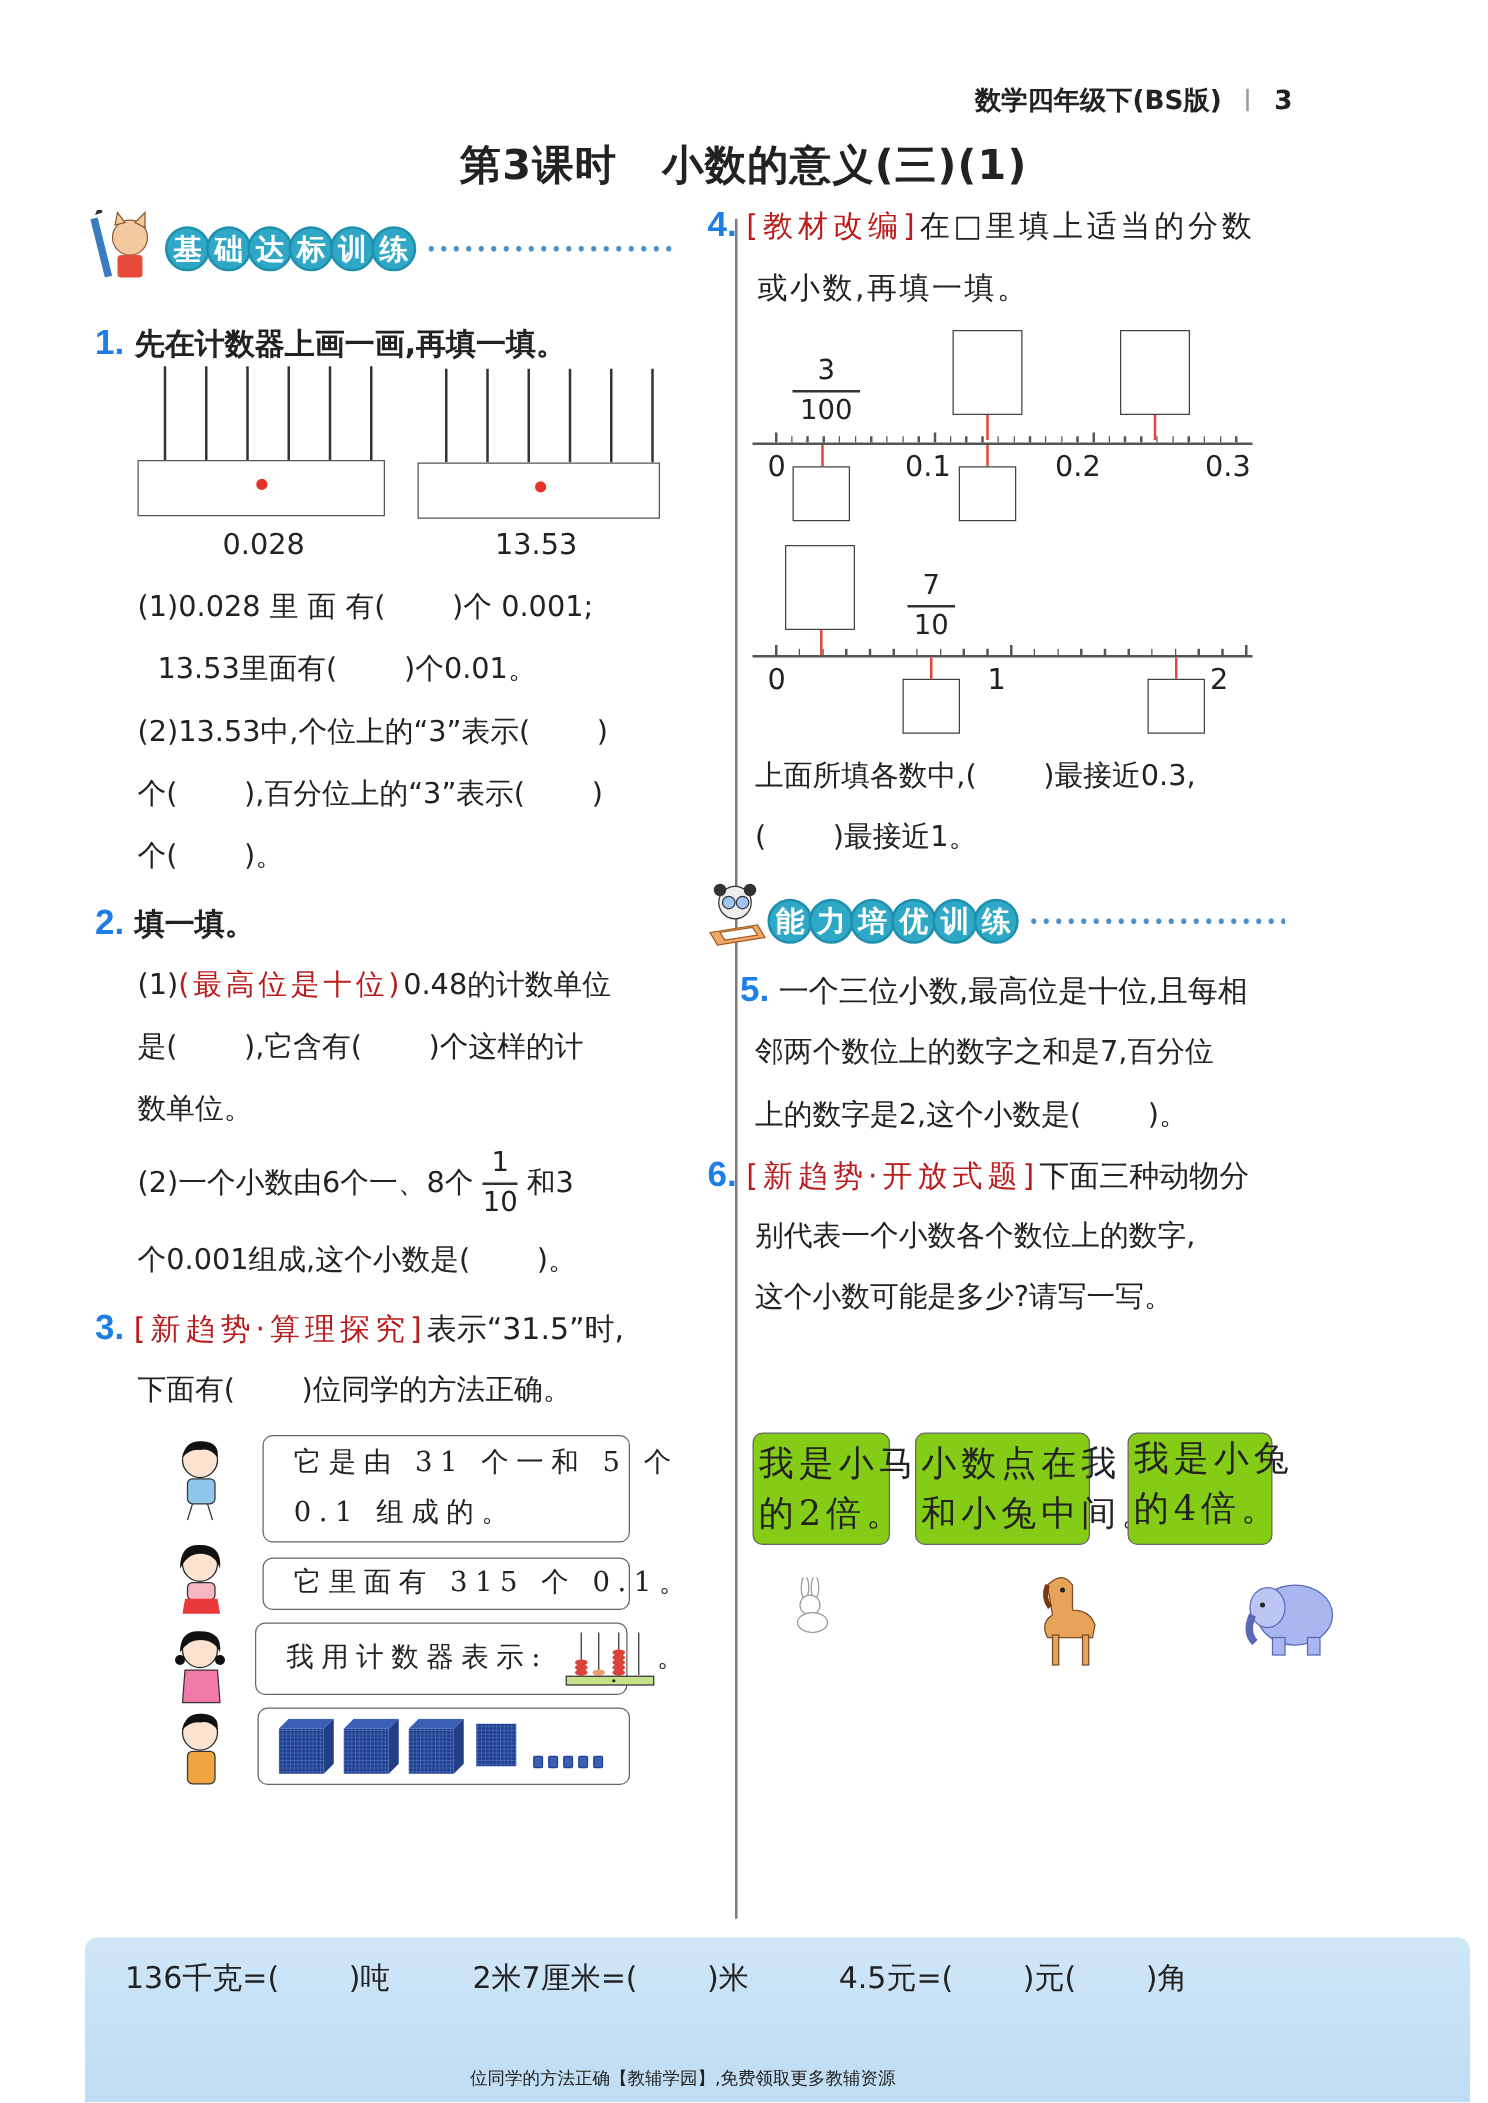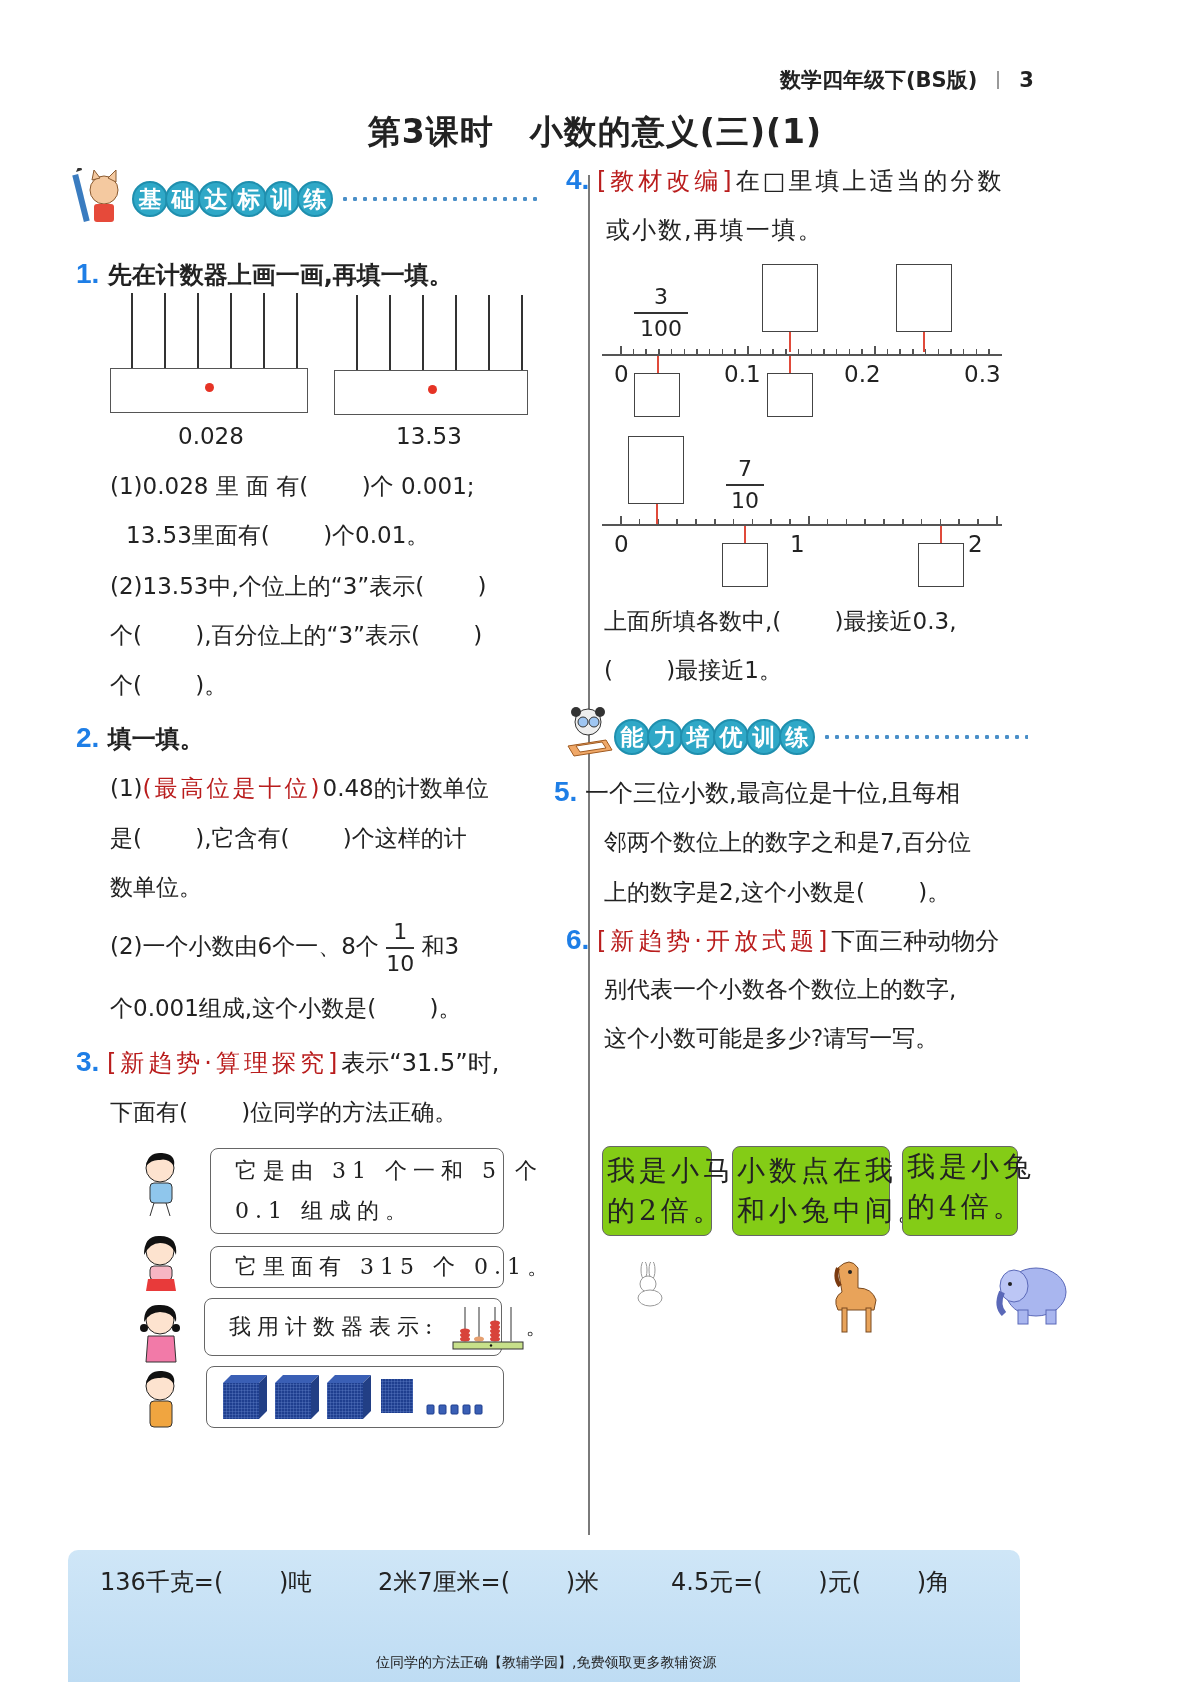--- a/index.html
+++ b/index.html
@@ -24,21 +24,21 @@
   .rod { width: 1.5px; background: #333; }
   .reddot { width: 9px; height: 9px; border-radius: 50%; background: #e63325; }
   .frac { display: inline-flex; flex-direction: column; align-items: center; vertical-align: middle; font-size: 22px; line-height: 26px; }
   .frac .bar { width: 100%; height: 2px; background: #333; margin: 2px 0; }
   .box { border: 1.5px solid #444; background: #fff; }
   .nl-line { height: 2px; background: #555; }
   .tick { width: 1.5px; background: #555; }
   .arrow-red { width: 1.5px; background: #e04a3a; }
   .bubble { border: 1.5px solid #666; border-radius: 8px; background: #fff; font-size: 22px; letter-spacing: 6px; line-height: 48px; padding-left: 24px; white-space: nowrap; font-family: "DejaVu Serif", serif; }
   .kid { width: 48px; height: 70px; }
-  .bottom-band { left: 68px; top: 1550px; width: 952px; height: 132px; background: linear-gradient(180deg, #cfe6f7 0%, #bedcf3 100%); border-radius: 10px 10px 0 0; }
+  .bottom-band { left: 68px; top: 1550px; width: 1108px; height: 132px; background: linear-gradient(180deg, #cfe6f7 0%, #bedcf3 100%); border-radius: 10px 10px 0 0; }
   .bottom-q { font-size: 24px; white-space: nowrap; color: #222; }
   .footer-note { font-size: 14px; color: #222; white-space: nowrap; }
   .animal-bubble { border: 1.5px solid #666; border-radius: 8px; background: #84cc16; font-size: 28px; letter-spacing: 4px; line-height: 48px; padding-left: 4px; white-space: nowrap; font-family: "DejaVu Serif", serif; }
 </style>
 </head>
 <body>
 
 <div class="abs header-right">
   <span>数学四年级下(BS版)</span><span class="sep"></span><span>3</span>
 </div>
@@ -360,21 +360,21 @@
     <span class="pill">能</span>
     <span class="pill">力</span>
     <span class="pill">培</span>
     <span class="pill">优</span>
     <span class="pill">训</span>
     <span class="pill">练</span>
   </div>
   <div class="dots" style="width:206px;"></div>
 </div>
 
-<div class="abs q" style="left:554px; top:776px;">
+<div class="abs q" style="left:592px; top:776px;">
   <span class="qnum">5.</span>
   <span>一个三位小数,最高位是十位,且每相</span>
 </div>
 <div class="abs txt" style="left:604px; top:826px;">邻两个数位上的数字之和是7,百分位</div>
 <div class="abs txt" style="left:604px; top:876px;">上的数字是2,这个小数是(　　 )。</div>
 
 <div class="abs q" style="left:566px; top:924px;">
   <span class="qnum">6.</span>
   <span class="red">[新趋势·开放式题]</span><span>下面三种动物分</span>
 </div>
@@ -387,21 +387,21 @@
 </div>
 <div class="abs" style="left:628px; top:1262px;">
   <svg width="40" height="46" viewBox="0 0 40 46">
       <ellipse cx="16" cy="8" rx="3" ry="9" fill="#fff" stroke="#999"></ellipse>
       <ellipse cx="24" cy="8" rx="3" ry="9" fill="#fff" stroke="#999"></ellipse>
       <circle cx="20" cy="22" r="8" fill="#fff" stroke="#999"></circle>
       <ellipse cx="22" cy="36" rx="12" ry="8" fill="#fff" stroke="#999"></ellipse>
     </svg>
 </div>
 
-<div class="abs animal-bubble" style="left:732px; top:1146px; width:158px; height:90px; line-height:40px; padding-top:4px;">
+<div class="abs animal-bubble" style="left:732px; top:1146px; width:140px; height:90px; line-height:40px; padding-top:4px;">
   <div>小数点在我</div>
   <div>和小兔中间。</div>
 </div>
 <div class="abs" style="left:828px; top:1258px;">
   <svg width="56" height="78" viewBox="0 0 56 78">
       <path d="M10,10 Q22,-2 30,10 L30,30 Q44,30 48,42 L46,52 L10,52 Q4,40 14,34 Z" fill="#e8a35a" stroke="#7a4a20"></path>
       <path d="M10,10 Q6,20 12,28" stroke="#7a3a10" stroke-width="4" fill="none"></path>
       <rect x="14" y="50" width="5" height="24" fill="#e8a35a" stroke="#7a4a20"></rect>
       <rect x="38" y="50" width="5" height="24" fill="#e8a35a" stroke="#7a4a20"></rect>
       <circle cx="22" cy="14" r="2" fill="#222"></circle>

